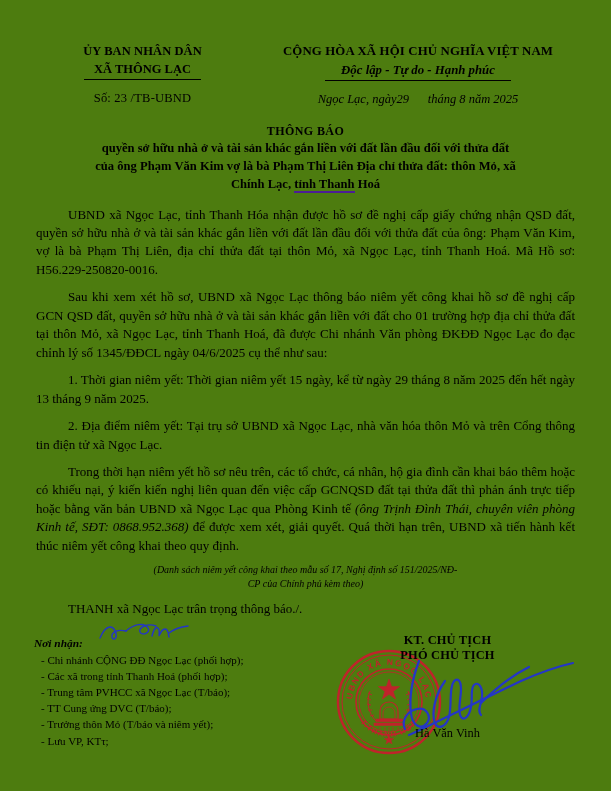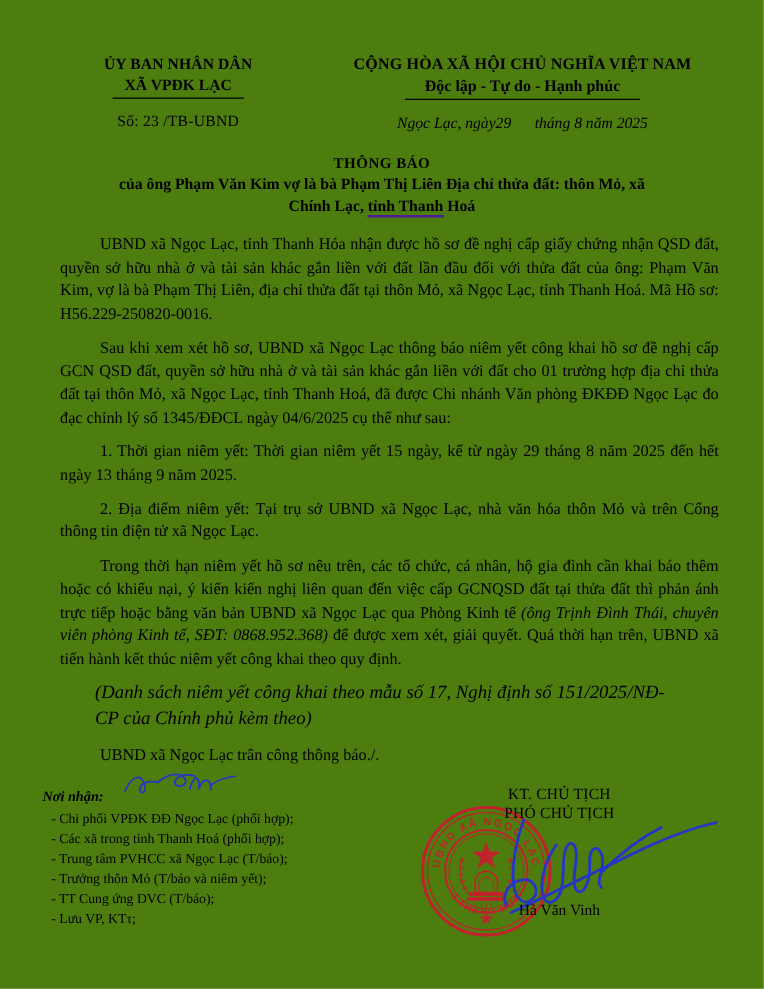--- a/index.html
+++ b/index.html
@@ -65,20 +65,21 @@
     letter-spacing: 0.15px;
     line-height: 1.22;
   }
   .nation-motto {
     font-size: 12.8px;
     font-weight: bold;
     display: inline-block;
     border-bottom: 1.1px solid #000;
     padding: 0 16px 1px 16px;
     line-height: 1.25;
+    font-style: italic;
   }
   .date-line {
     font-size: 12.5px;
     font-style: italic;
     margin-top: 11px;
     white-space: pre;
   }
 
   
   .title-block {
@@ -99,39 +100,39 @@
     line-height: 1.36;
     margin-top: 1px;
   }
   .u-line {
     border-bottom: 2px solid #4c1d95;
     padding-bottom: 0px;
   }
 
   
   .body-block {
-    padding: 0 36px 0 48px;
+    padding: 0 36px 0 36px;
     box-sizing: border-box;
     margin-top: 12px;
     font-family: Liberation Serif, serif;
   }
   p.para {
     font-size: 13px;
     line-height: 1.42;
     text-align: justify;
     text-justify: inter-word;
     text-indent: 32px;
     margin: 0 0 9px 0;
   }
   p.para.tight { margin-bottom: 8px; }
   .ital { font-style: italic; }
   .center-ital {
-    font-size: 15px;
+    font-size: 10px;
     font-style: italic;
-    text-align: left;
+    text-align: center;
     line-height: 1.4;
     margin: 4px 0 9px 0;
     padding: 0 28px;
   }
   .closing {
     font-size: 13px;
     text-indent: 32px;
     margin: 0;
     line-height: 1.42;
   }
@@ -166,21 +167,21 @@
     white-space: nowrap;
   }
   .sig-block {
     flex: 1 1 auto;
     text-align: center;
     position: relative;
     padding-top: 0px;
   }
   .sig-title {
     font-size: 12.4px;
-    font-weight: normal;
+    font-weight: bold;
     line-height: 1.26;
     letter-spacing: 0.2px;
     position: relative;
     z-index: 4;
   }
   .sig-name {
     font-size: 12.4px;
     font-weight: normal;
     margin-top: 62px;
     position: relative;
@@ -218,70 +219,71 @@
   }
 </style>
 </head>
 <body>
 
 <div class="page">
 
   <div class="header">
     <div class="header-left">
       <div class="org-name">ỦY BAN NHÂN DÂN</div>
-      <div class="org-sub">XÃ VPĐK LẠC</div>
+      <div class="org-sub">XÃ THÔNG LẠC</div>
       <div class="doc-number">Số: 23  /TB-UBND</div>
     </div>
     <div class="header-right">
       <div class="nation-name">CỘNG HÒA XÃ HỘI CHỦ NGHĨA VIỆT NAM</div>
       <div class="nation-motto">Độc lập - Tự do - Hạnh phúc</div>
       <div class="date-line">Ngọc Lạc, ngày29      tháng 8 năm 2025</div>
     </div>
   </div>
 
   <div class="title-block">
     <div class="title-main">THÔNG BÁO</div>
+    <div class="title-sub">quyền sở hữu nhà ở và tài sản khác gắn liền với đất lần đầu đối với thửa đất</div>
     <div class="title-sub">của ông Phạm Văn Kim vợ là bà Phạm Thị Liên Địa chỉ thửa đất: thôn Mỏ, xã</div>
     <div class="title-sub"><span>Chính Lạc, </span><span class="u-line">tỉnh Thanh</span><span> Hoá</span></div>
   </div>
 
   <div class="body-block">
     <p class="para">UBND xã Ngọc Lạc, tỉnh Thanh Hóa nhận được hồ sơ đề nghị cấp giấy chứng nhận QSD đất, quyền sở hữu nhà ở và tài sản khác gắn liền với đất lần đầu đối với thửa đất của ông: Phạm Văn Kim, vợ là bà Phạm Thị Liên, địa chỉ thửa đất tại thôn Mỏ, xã Ngọc Lạc, tỉnh Thanh Hoá. Mã Hồ sơ: H56.229-250820-0016.</p>
     <p class="para">Sau khi xem xét hồ sơ, UBND xã Ngọc Lạc thông báo niêm yết công khai hồ sơ đề nghị cấp GCN QSD đất, quyền sở hữu nhà ở và tài sản khác gắn liền với đất cho 01 trường hợp địa chỉ thửa đất tại thôn Mỏ, xã Ngọc Lạc, tỉnh Thanh Hoá, đã được Chi nhánh Văn phòng ĐKĐĐ Ngọc Lạc đo đạc chỉnh lý số 1345/ĐĐCL ngày 04/6/2025 cụ thể như sau:</p>
     <p class="para">1. Thời gian niêm yết: Thời gian niêm yết 15 ngày, kể từ ngày 29 tháng 8 năm 2025 đến hết ngày 13 tháng 9 năm 2025.</p>
     <p class="para">2. Địa điểm niêm yết: Tại trụ sở UBND xã Ngọc Lạc, nhà văn hóa thôn Mỏ và trên Cổng thông tin điện tử xã Ngọc Lạc.</p>
     <p class="para tight"><span>Trong thời hạn niêm yết hồ sơ nêu trên, các tổ chức, cá nhân, hộ gia đình cần khai báo thêm hoặc có khiếu nại, ý kiến kiến nghị liên quan đến việc cấp GCNQSD đất tại thửa đất thì phản ánh trực tiếp hoặc bằng văn bản UBND xã Ngọc Lạc qua Phòng Kinh tế </span><span class="ital">(ông Trịnh Đình Thái, chuyên viên phòng Kinh tế, SĐT: 0868.952.368)</span><span> để được xem xét, giải quyết. Quá thời hạn trên, UBND xã tiến hành kết thúc niêm yết công khai theo quy định.</span></p>
     <div class="center-ital">
       <div>(Danh sách niêm yết công khai theo mẫu số 17, Nghị định số 151/2025/NĐ-</div>
       <div>CP của Chính phủ kèm theo)</div>
     </div>
-    <p class="closing">UBND xã Ngọc Lạc trân công thông báo./.</p>
+    <p class="closing">THANH xã Ngọc Lạc trân trọng thông báo./.</p>
   </div>
 
   <div class="footer">
 
     <div class="recipients">
       <span class="recipients-title">Nơi nhận:</span>
 
       
       <svg class="mini-signature" viewBox="0 0 96 26">
         <g fill="none" stroke="#2436c8" stroke-width="1.4" stroke-linecap="round">
           <path d="M4 18 C10 4, 18 4, 20 14 C21 19, 17 21, 16 17 C15 12, 22 9, 30 11"></path>
           <path d="M30 11 C38 4, 48 2, 52 8 C55 13, 46 16, 44 12 C42 7, 52 3, 60 6"></path>
           <path d="M56 16 C58 8, 61 5, 63 10 C64 14, 62 18, 64 14 C66 9, 70 7, 72 12 L73 17"></path>
           <path d="M73 13 C78 9, 84 7, 92 6"></path>
         </g>
       </svg>
 
       <ul>
-        <li>- Chi phối VPĐK ĐĐ Ngọc Lạc (phối hợp);</li>
+        <li>- Chi nhánh CỘNG ĐĐ Ngọc Lạc (phối hợp);</li>
         <li>- Các xã trong tỉnh Thanh Hoá (phối hợp);</li>
         <li>- Trung tâm PVHCC xã Ngọc Lạc (T/báo);</li>
+        <li>- TT Cung ứng DVC (T/báo);</li>
         <li>- Trưởng thôn Mỏ (T/báo và niêm yết);</li>
-        <li>- TT Cung ứng DVC (T/báo);</li>
         <li>- Lưu VP, KTτ;</li>
       </ul>
     </div>
 
     <div class="sig-block">
       <div class="sig-title">KT. CHỦ TỊCH</div>
       <div class="sig-title">PHÓ CHỦ TỊCH</div>
 
       <svg class="seal" viewBox="0 0 106 106">
         <defs>

